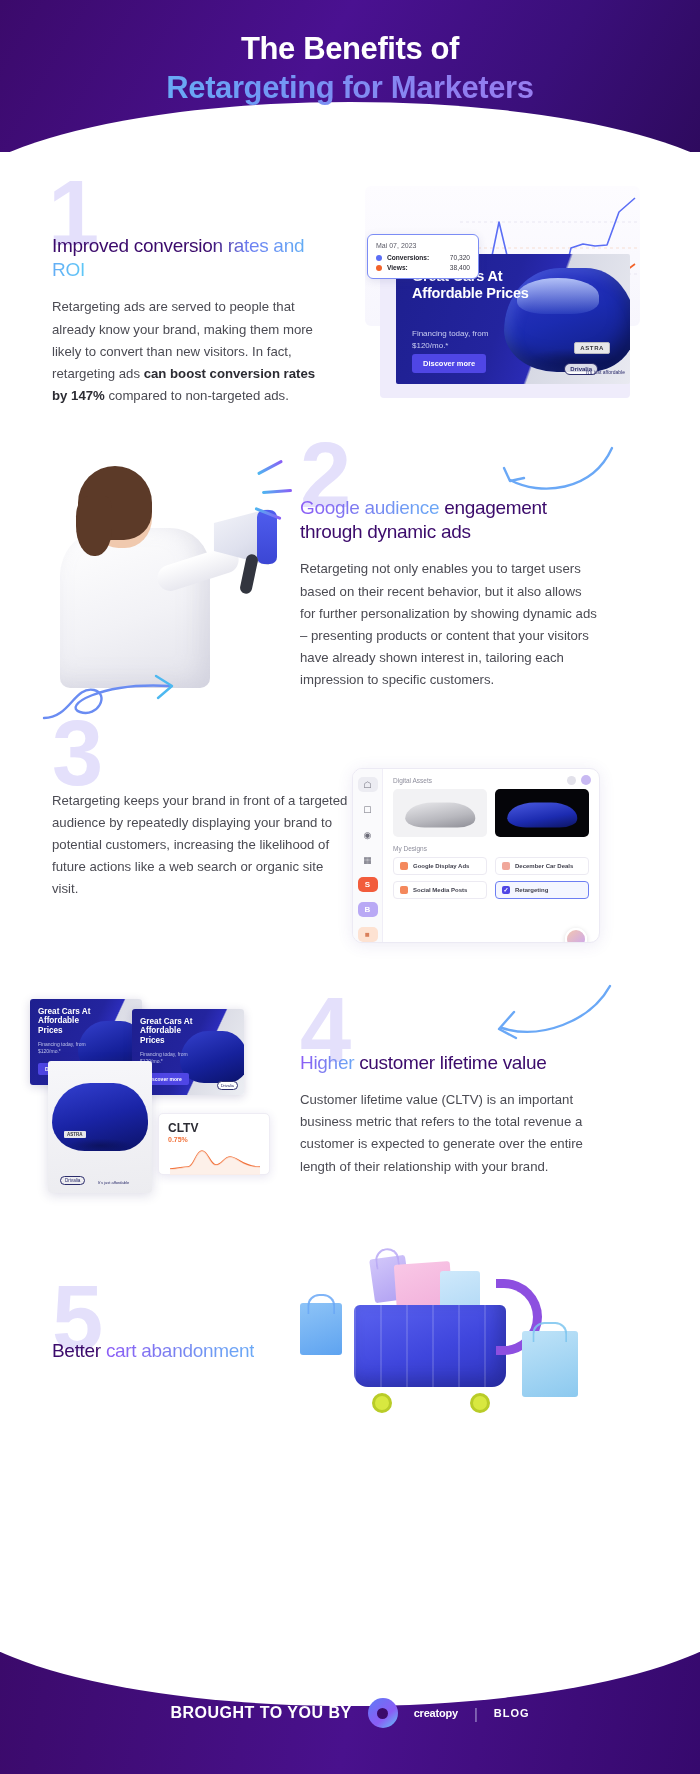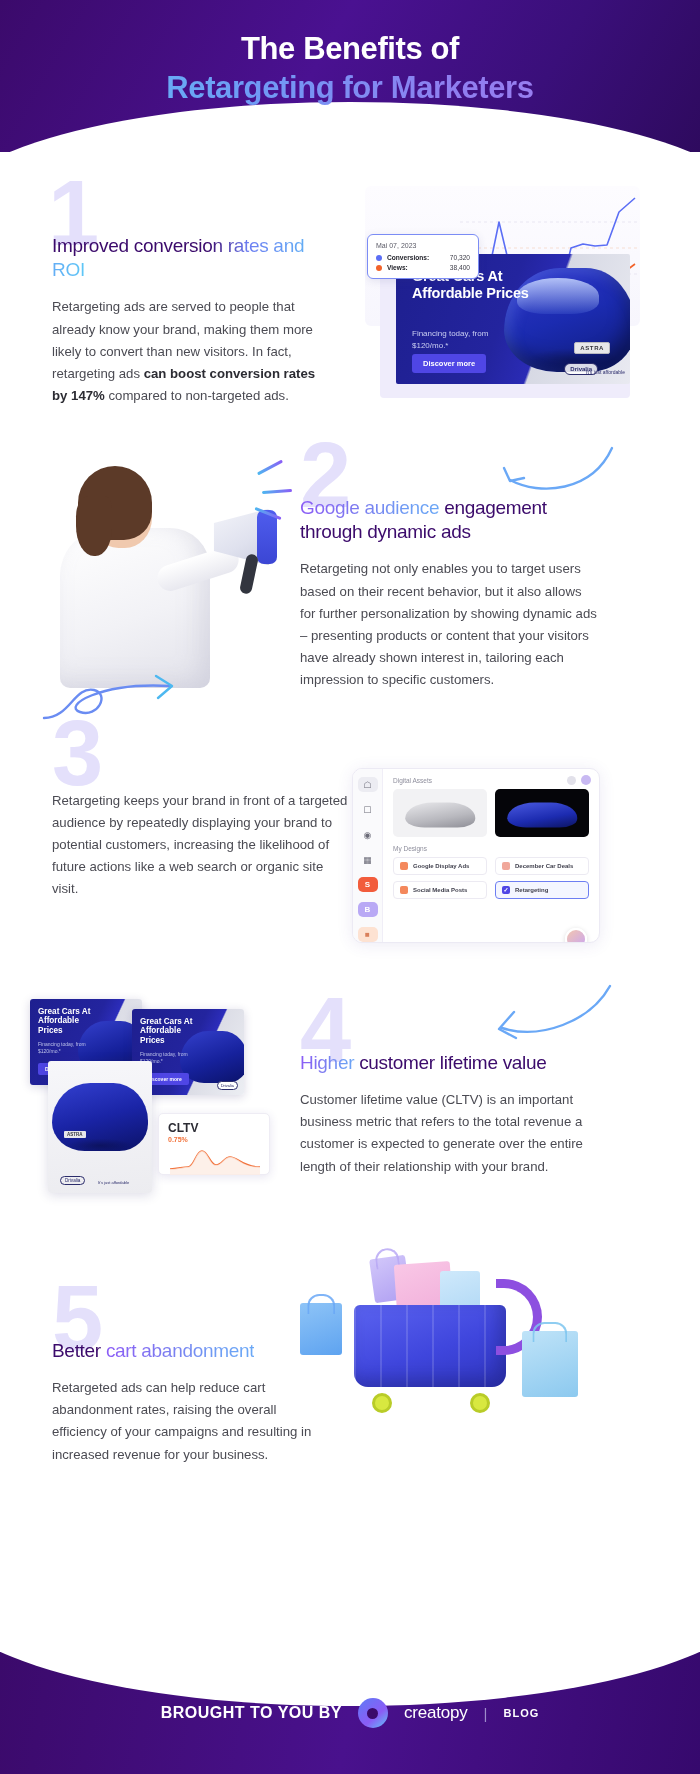--- a/index.html
+++ b/index.html
@@ -361,21 +361,21 @@
   .f-brought{
     position:relative; z-index:2;
     color:#ffffff; font-size:16px; font-weight:bold; letter-spacing:0.5px;
   }
   .f-logo{
     position:relative; z-index:2; width:30px; height:30px; border-radius:50%;
     background:linear-gradient(140deg,#5d7cf5 0%,#8b5cf6 60%,#5ec8f7 100%);
     display:flex; align-items:center; justify-content:center;
   }
   .f-logo i{ width:11px; height:11px; border-radius:50%; background:#3b0a6b; display:block; }
-  .f-name{ position:relative; z-index:2; color:#fff; font-size:17px; font-weight:normal; letter-spacing:-0.2px; }
+  .f-name{ position:relative; z-index:2; color:#fff; font-size:11px; font-weight:bold; letter-spacing:-0.2px; }
   .f-sep{ position:relative; z-index:2; color:#9e8ccb; font-size:15px; }
   .f-blog{ position:relative; z-index:2; color:#ffffff; font-size:11px; font-weight:bold; letter-spacing:1px; }
 </style>
 </head>
 <body>
 
 <div class="header">
   <div class="header-inner">
     <div class="title-line1">The Benefits of</div>
     <div class="title-line2">Retargeting for Marketers</div>
@@ -572,21 +572,20 @@
   <div class="wheel" style="left:72px;top:148px;"></div>
   <div class="wheel" style="left:170px;top:148px;"></div>
   <div class="bag" style="left:222px;top:86px;width:56px;height:66px;color:#7cc5ef;background:linear-gradient(160deg,#bfe3f8,#8cc9ef);"></div>
 </div>
 
 <div class="section" id="sec5">
   <div class="bignum">5</div>
   <h2 class="h">
     <span class="dk">Better </span><span class="g2">cart abandonment</span>
   </h2>
-  <p class="body-txt">Retargeted ads can help reduce cart abandonment rates, raising the overall efficiency of your campaigns and resulting in increased revenue for your business.</p>
 </div>
 
 <div class="footer">
   <div class="f-brought">BROUGHT TO YOU BY</div>
   <div class="f-logo">
       <i></i>
     </div>
   <div class="f-name">creatopy</div>
   <div class="f-sep">|</div>
   <div class="f-blog">BLOG</div>

